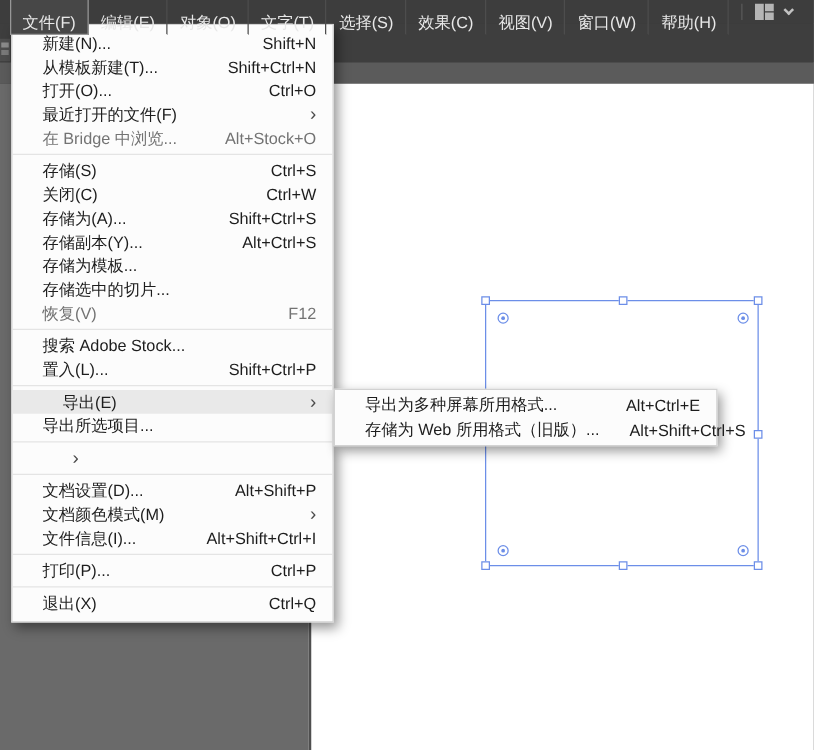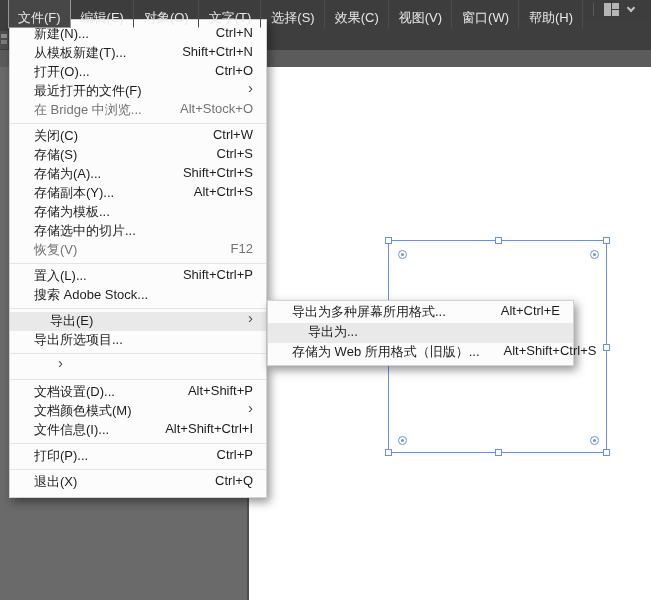--- a/index.html
+++ b/index.html
@@ -39,22 +39,22 @@
   .h { position:absolute; width:7px; height:7px; background:#fff; border:1px solid var(--sel); }
   .cw { position:absolute; width:9px; height:9px; border-radius:50%; background:#fff;
         border:1px solid var(--sel); }
   .cw::after { content:""; position:absolute; left:2px; top:2px; width:3px; height:3px;
                border-radius:50%; background:var(--sel); }
 
   
   .menu-panel { position:absolute; background:#fcfcfc; border:1px solid #d2d2d2;
                 box-shadow:3px 4px 9px rgba(0,0,0,0.42); z-index:30; }
   .file-menu { left:9px; top:19px; width:258px; padding:5px 0; }
-  .export-menu { left:267px; top:300px; width:307px; padding:2px 0; }
-  .mi { height:19px; display:flex; align-items:flex-start; padding:0 13px 0 24px;
+  .export-menu { left:267px; top:311px; width:307px; padding:2px 0; }
+  .mi { height:19px; display:flex; align-items:center; padding:0 13px 0 24px;
         color:#1d1d1d; white-space:nowrap; cursor:default; }
   .export-menu .mi { height:20px; }
   .mi .lbl { flex:1; }
   .mi .sc { margin-left:24px; }
   .mi .arr { color:#4a4a4a; font-size:15px; line-height:12px; margin-left:24px; }
   .mi.disabled { color:#737373; }
   .mi.hl { background:var(--hl);padding-left:40px; }
   .sep { height:1px; background:#e4e4e4; margin:3px 0; }
 </style>
 </head>
@@ -106,46 +106,46 @@
             <i></i>
           </span>
       </div>
       <div class="chev"></div>
     </div>
   </div>
 
   <div class="menu-panel file-menu" id="file-menu">
       <div class="mi">
         <span class="lbl">新建(N)...</span>
-        <span class="sc">Ctrl+N</span>
+        <span class="sc">Shift+N</span>
       </div>
       <div class="mi">
         <span class="lbl">从模板新建(T)...</span>
         <span class="sc">Shift+Ctrl+N</span>
       </div>
       <div class="mi">
         <span class="lbl">打开(O)...</span>
         <span class="sc">Ctrl+O</span>
       </div>
       <div class="mi">
         <span class="lbl">最近打开的文件(F)</span>
         <span class="arr">›</span>
       </div>
       <div class="mi disabled">
         <span class="lbl">在 Bridge 中浏览...</span>
         <span class="sc">Alt+Stock+O</span>
       </div>
       <div class="sep"></div>
       <div class="mi">
+        <span class="lbl">存储(S)</span>
+        <span class="sc">Ctrl+S</span>
+      </div>
+      <div class="mi">
         <span class="lbl">关闭(C)</span>
         <span class="sc">Ctrl+W</span>
-      </div>
-      <div class="mi">
-        <span class="lbl">存储(S)</span>
-        <span class="sc">Ctrl+S</span>
       </div>
       <div class="mi">
         <span class="lbl">存储为(A)...</span>
         <span class="sc">Shift+Ctrl+S</span>
       </div>
       <div class="mi">
         <span class="lbl">存储副本(Y)...</span>
         <span class="sc">Alt+Ctrl+S</span>
       </div>
       <div class="mi">
@@ -153,26 +153,26 @@
       </div>
       <div class="mi">
         <span class="lbl">存储选中的切片...</span>
       </div>
       <div class="mi disabled">
         <span class="lbl">恢复(V)</span>
         <span class="sc">F12</span>
       </div>
       <div class="sep"></div>
       <div class="mi">
+        <span class="lbl">搜索 Adobe Stock...</span>
+      </div>
+      <div class="mi">
         <span class="lbl">置入(L)...</span>
         <span class="sc">Shift+Ctrl+P</span>
       </div>
-      <div class="mi">
-        <span class="lbl">搜索 Adobe Stock...</span>
-      </div>
       <div class="sep"></div>
       <div class="mi hl">
         <span class="lbl">导出(E)</span>
         <span class="arr">›</span>
       </div>
       <div class="mi">
         <span class="lbl">导出所选项目...</span>
       </div>
       <div class="sep"></div>
       <div class="mi">
@@ -201,22 +201,19 @@
         <span class="lbl">退出(X)</span>
         <span class="sc">Ctrl+Q</span>
       </div>
     </div>
 
   <div class="menu-panel export-menu" id="export-menu">
       <div class="mi">
         <span class="lbl">导出为多种屏幕所用格式...</span>
         <span class="sc">Alt+Ctrl+E</span>
       </div>
-      <div class="mi hl">
-        <span class="lbl">导出为...</span>
-      </div>
       <div class="mi">
         <span class="lbl">存储为 Web 所用格式（旧版）...</span>
         <span class="sc">Alt+Shift+Ctrl+S</span>
       </div>
     </div>
 
 </div>
 
 </body></html>

